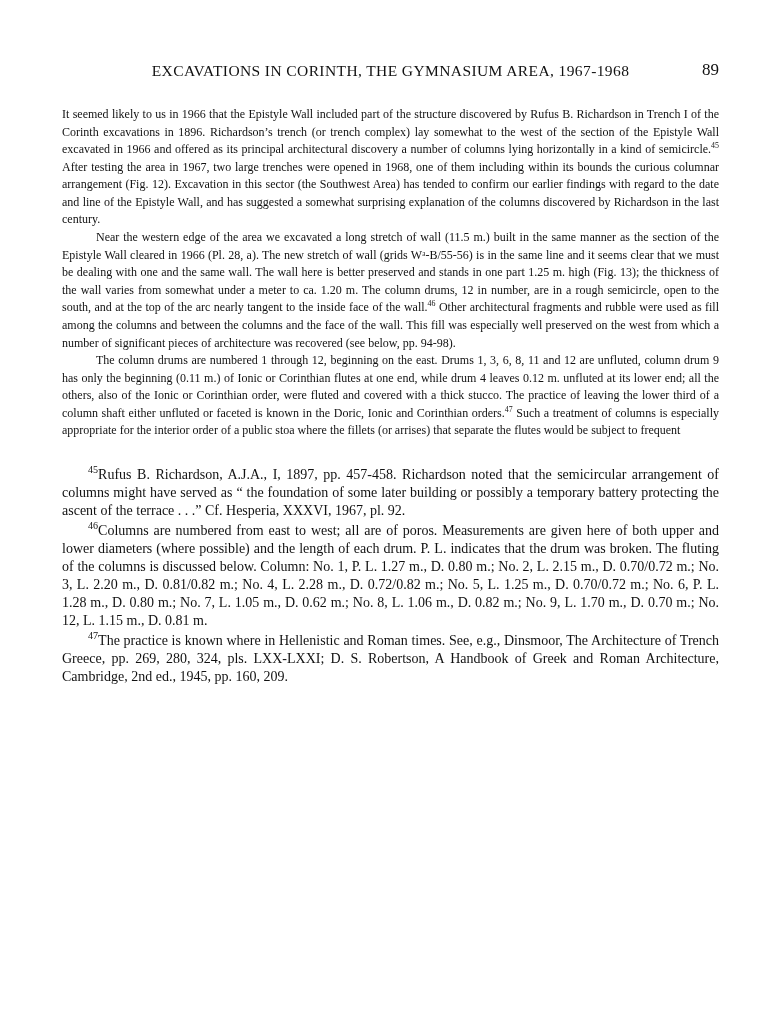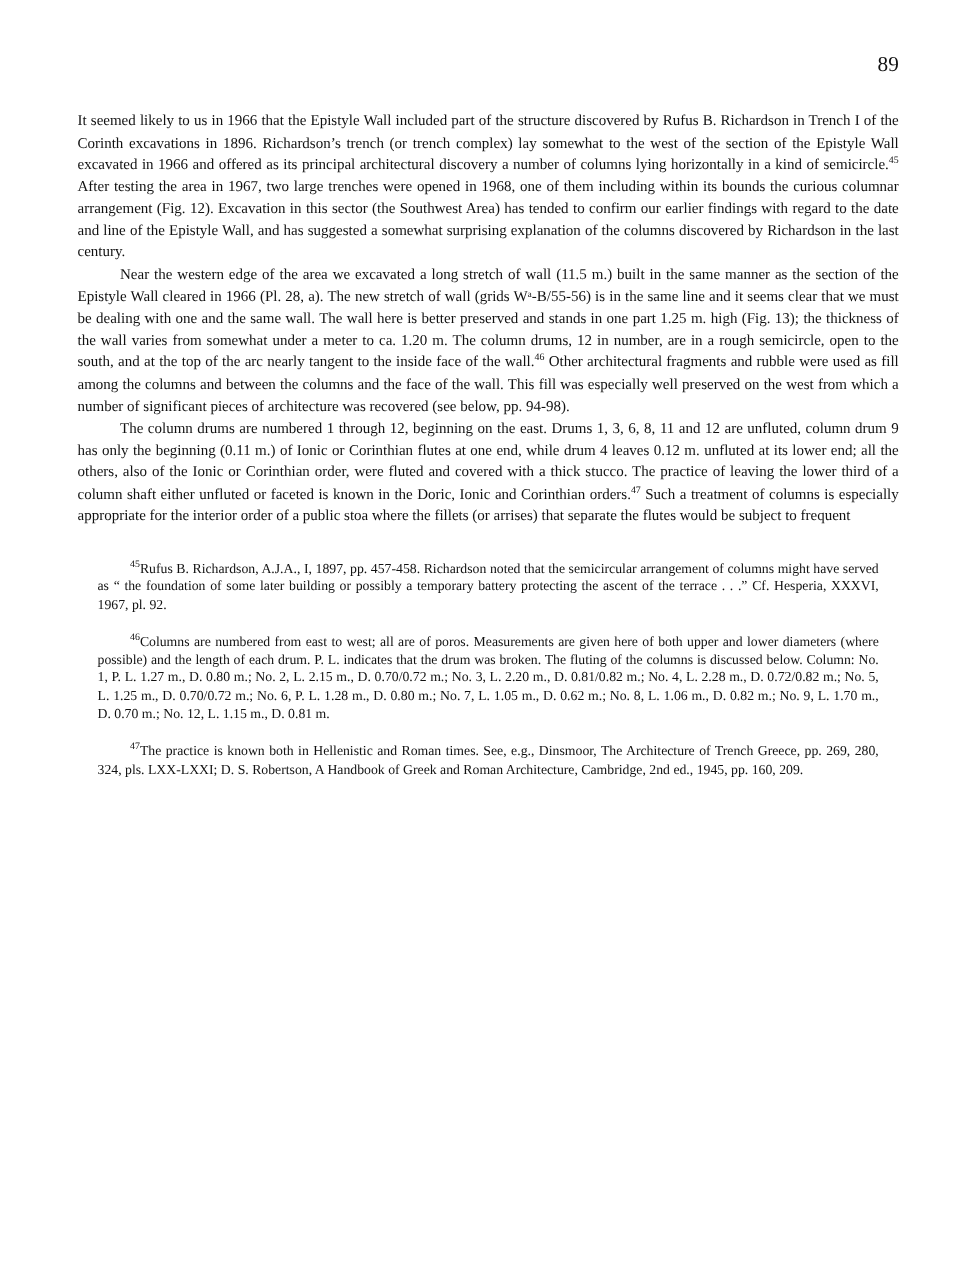--- a/index.html
+++ b/index.html
@@ -59,49 +59,50 @@
   .sup {
     font-size: 0.66em;
     vertical-align: super;
     line-height: 0;
   }
   .ital { }
   .notes {
     margin-top: 26px;
   }
   .notes p {
-    margin: 16px;
-    font-size: 11px;
+    margin: 0;
+    font-size: 14px;
     line-height: 1.30;
     text-align: justify;
     text-indent: 26px;
   }
   .notes p + p { margin-top: 1px; }
   .note-num {
     font-size: 0.72em;
     vertical-align: super;
     line-height: 0;
   }
 </style>
 </head>
 <body>
 
 <div class="page">
 
   <div class="running-head">
+    <div class="running-head-title">EXCAVATIONS IN CORINTH, THE GYMNASIUM AREA, 1967-1968</div>
     <div class="page-number">89</div>
   </div>
 
   <div class="body-text">
     <p><span>It seemed likely to us in 1966 that the Epistyle Wall included part of the structure discovered by Rufus B. Richardson in Trench I of the Corinth excavations in 1896. Richardson’s trench (or trench complex) lay somewhat to the west of the section of the Epistyle Wall excavated in 1966 and offered as its principal architectural discovery a number of columns lying horizontally in a kind of semicircle.</span><span class="sup">45</span><span> After testing the area in 1967, two large trenches were opened in 1968, one of them including within its bounds the curious columnar arrangement (Fig. 12). Excavation in this sector (the Southwest Area) has tended to confirm our earlier findings with regard to the date and line of the Epistyle Wall, and has suggested a somewhat surprising explanation of the columns discovered by Richardson in the last century.</span></p>
 
     <p class="indent"><span>Near the western edge of the area we excavated a long stretch of wall (11.5 m.) built in the same manner as the section of the Epistyle Wall cleared in 1966 (Pl. 28, a). The new stretch of wall (grids Wᵃ-B/55-56) is in the same line and it seems clear that we must be dealing with one and the same wall. The wall here is better preserved and stands in one part 1.25 m. high (Fig. 13); the thickness of the wall varies from somewhat under a meter to <span class="ital">ca.</span> 1.20 m. The column drums, 12 in number, are in a rough semicircle, open to the south, and at the top of the arc nearly tangent to the inside face of the wall.</span><span class="sup">46</span><span> Other architectural fragments and rubble were used as fill among the columns and between the columns and the face of the wall. This fill was especially well preserved on the west from which a number of significant pieces of architecture was recovered (see below, pp. 94-98).</span></p>
 
     <p class="indent"><span>The column drums are numbered 1 through 12, beginning on the east. Drums 1, 3, 6, 8, 11 and 12 are unfluted, column drum 9 has only the beginning (0.11 m.) of Ionic or Corinthian flutes at one end, while drum 4 leaves 0.12 m. unfluted at its lower end; all the others, also of the Ionic or Corinthian order, were fluted and covered with a thick stucco. The practice of leaving the lower third of a column shaft either unfluted or faceted is known in the Doric, Ionic and Corinthian orders.</span><span class="sup">47</span><span> Such a treatment of columns is especially appropriate for the interior order of a public stoa where the fillets (or arrises) that separate the flutes would be subject to frequent</span></p>
   </div>
 
   <div class="notes">
     <p><span class="note-num">45</span><span><span>Rufus B. Richardson, </span><span class="ital">A.J.A.</span><span>, I, 1897, pp. 457-458. Richardson noted that the semicircular arrangement of columns might have served as “ the foundation of some later building or possibly a temporary battery protecting the ascent of the terrace . . .” Cf. </span><span class="ital">Hesperia</span><span>, XXXVI, 1967, pl. 92.</span></span></p>
     <p><span class="note-num">46</span><span><span>Columns are numbered from east to west; all are of poros. Measurements are given here of both upper and lower diameters (where possible) and the length of each drum. P. L. indicates that the drum was broken. The fluting of the columns is discussed below. Column: No. 1, P. L. 1.27 m., D. 0.80 m.; No. 2, L. 2.15 m., D. 0.70/0.72 m.; No. 3, L. 2.20 m., D. 0.81/0.82 m.; No. 4, L. 2.28 m., D. 0.72/0.82 m.; No. 5, L. 1.25 m., D. 0.70/0.72 m.; No. 6, P. L. 1.28 m., D. 0.80 m.; No. 7, L. 1.05 m., D. 0.62 m.; No. 8, L. 1.06 m., D. 0.82 m.; No. 9, L. 1.70 m., D. 0.70 m.; No. 12, L. 1.15 m., D. 0.81 m.</span></span></p>
-    <p><span class="note-num">47</span><span><span>The practice is known both in Hellenistic and Roman times. See, e.g., Dinsmoor, </span><span class="ital">The Architecture of Trench Greece</span><span>, pp. 269, 280, 324, pls. LXX-LXXI; D. S. Robertson, </span><span class="ital">A Handbook of Greek and Roman Architecture</span><span>, Cambridge, 2nd ed., 1945, pp. 160, 209.</span></span></p>
+    <p><span class="note-num">47</span><span><span>The practice is known where in Hellenistic and Roman times. See, e.g., Dinsmoor, </span><span class="ital">The Architecture of Trench Greece</span><span>, pp. 269, 280, 324, pls. LXX-LXXI; D. S. Robertson, </span><span class="ital">A Handbook of Greek and Roman Architecture</span><span>, Cambridge, 2nd ed., 1945, pp. 160, 209.</span></span></p>
   </div>
 
 </div>
 
 </body></html>

